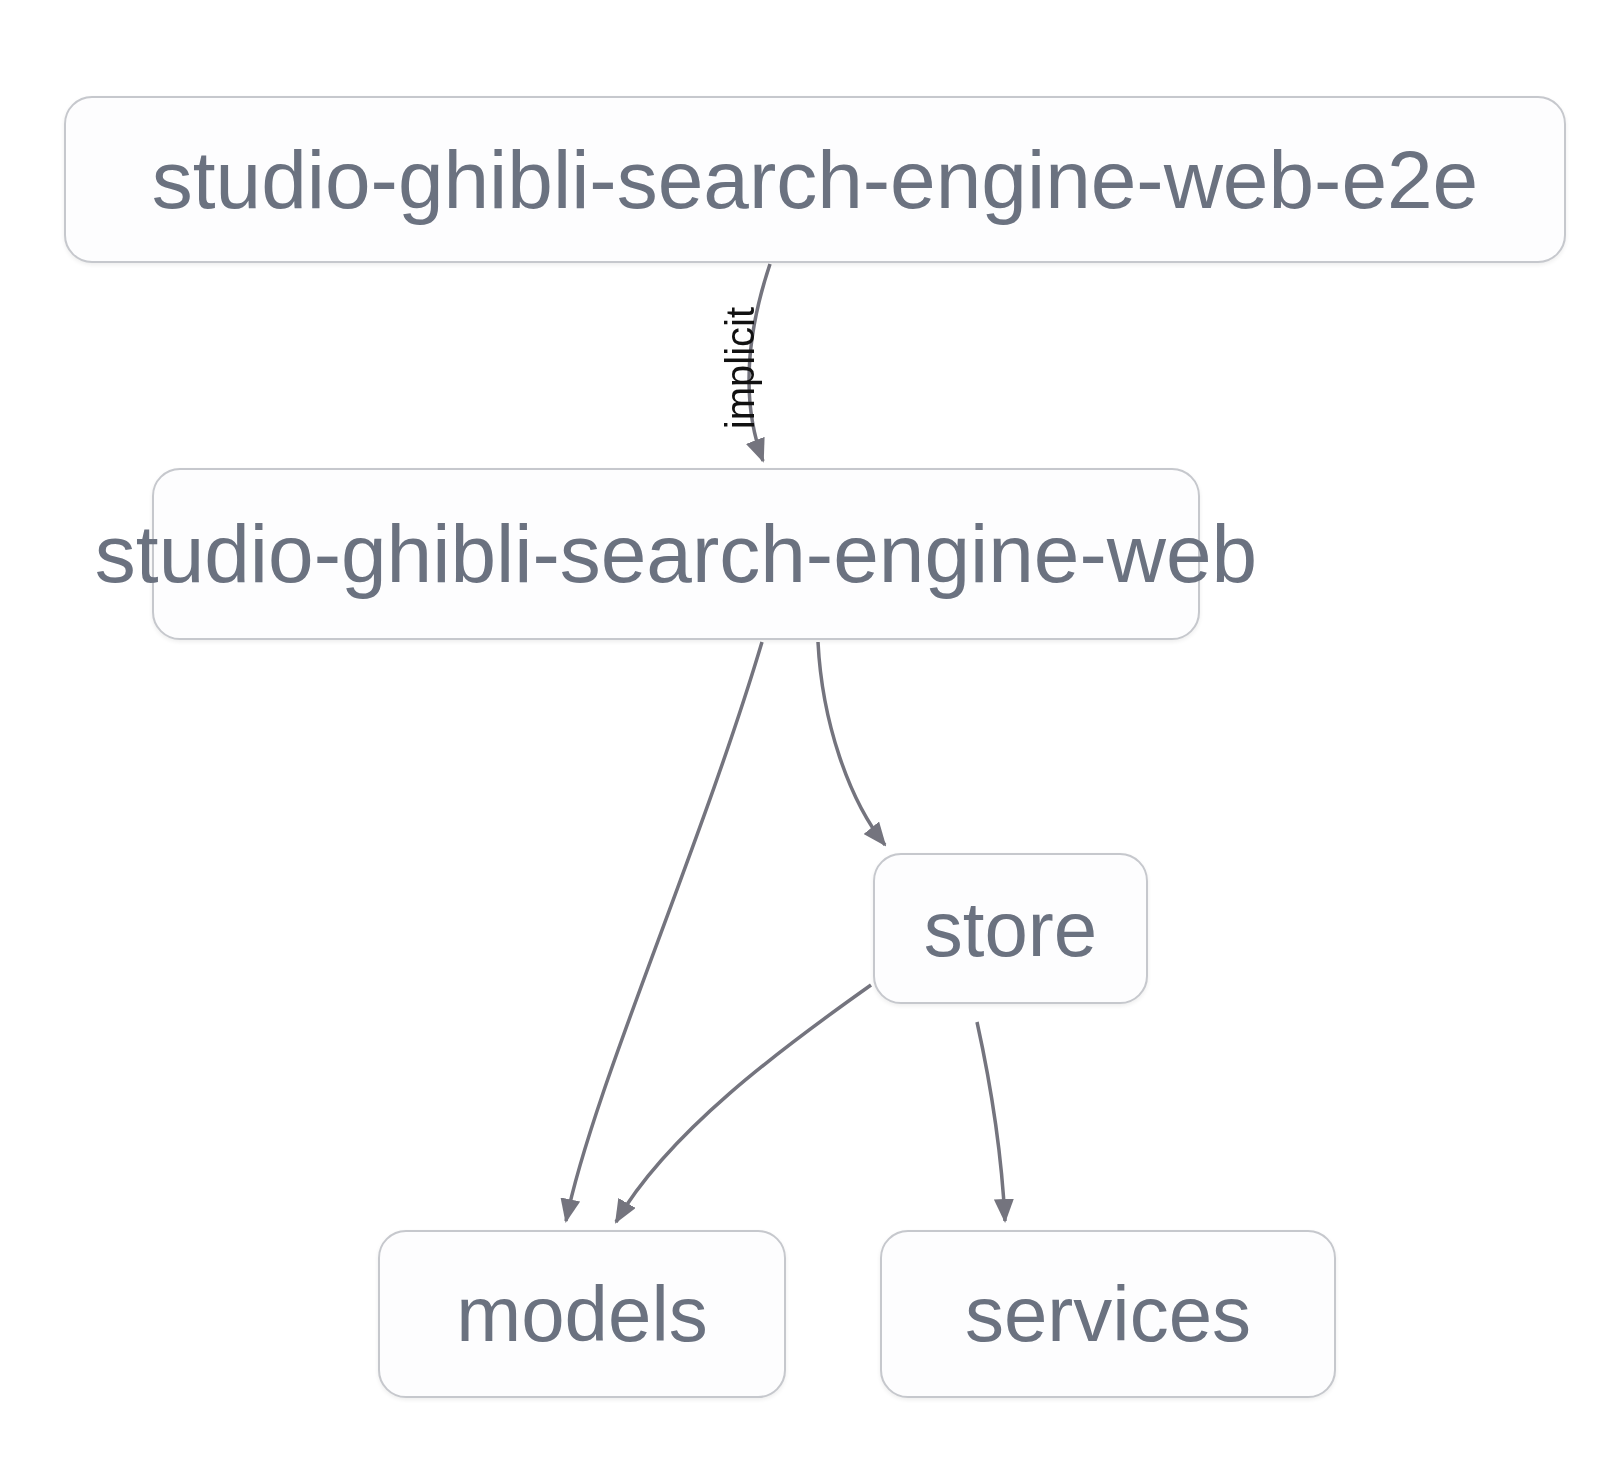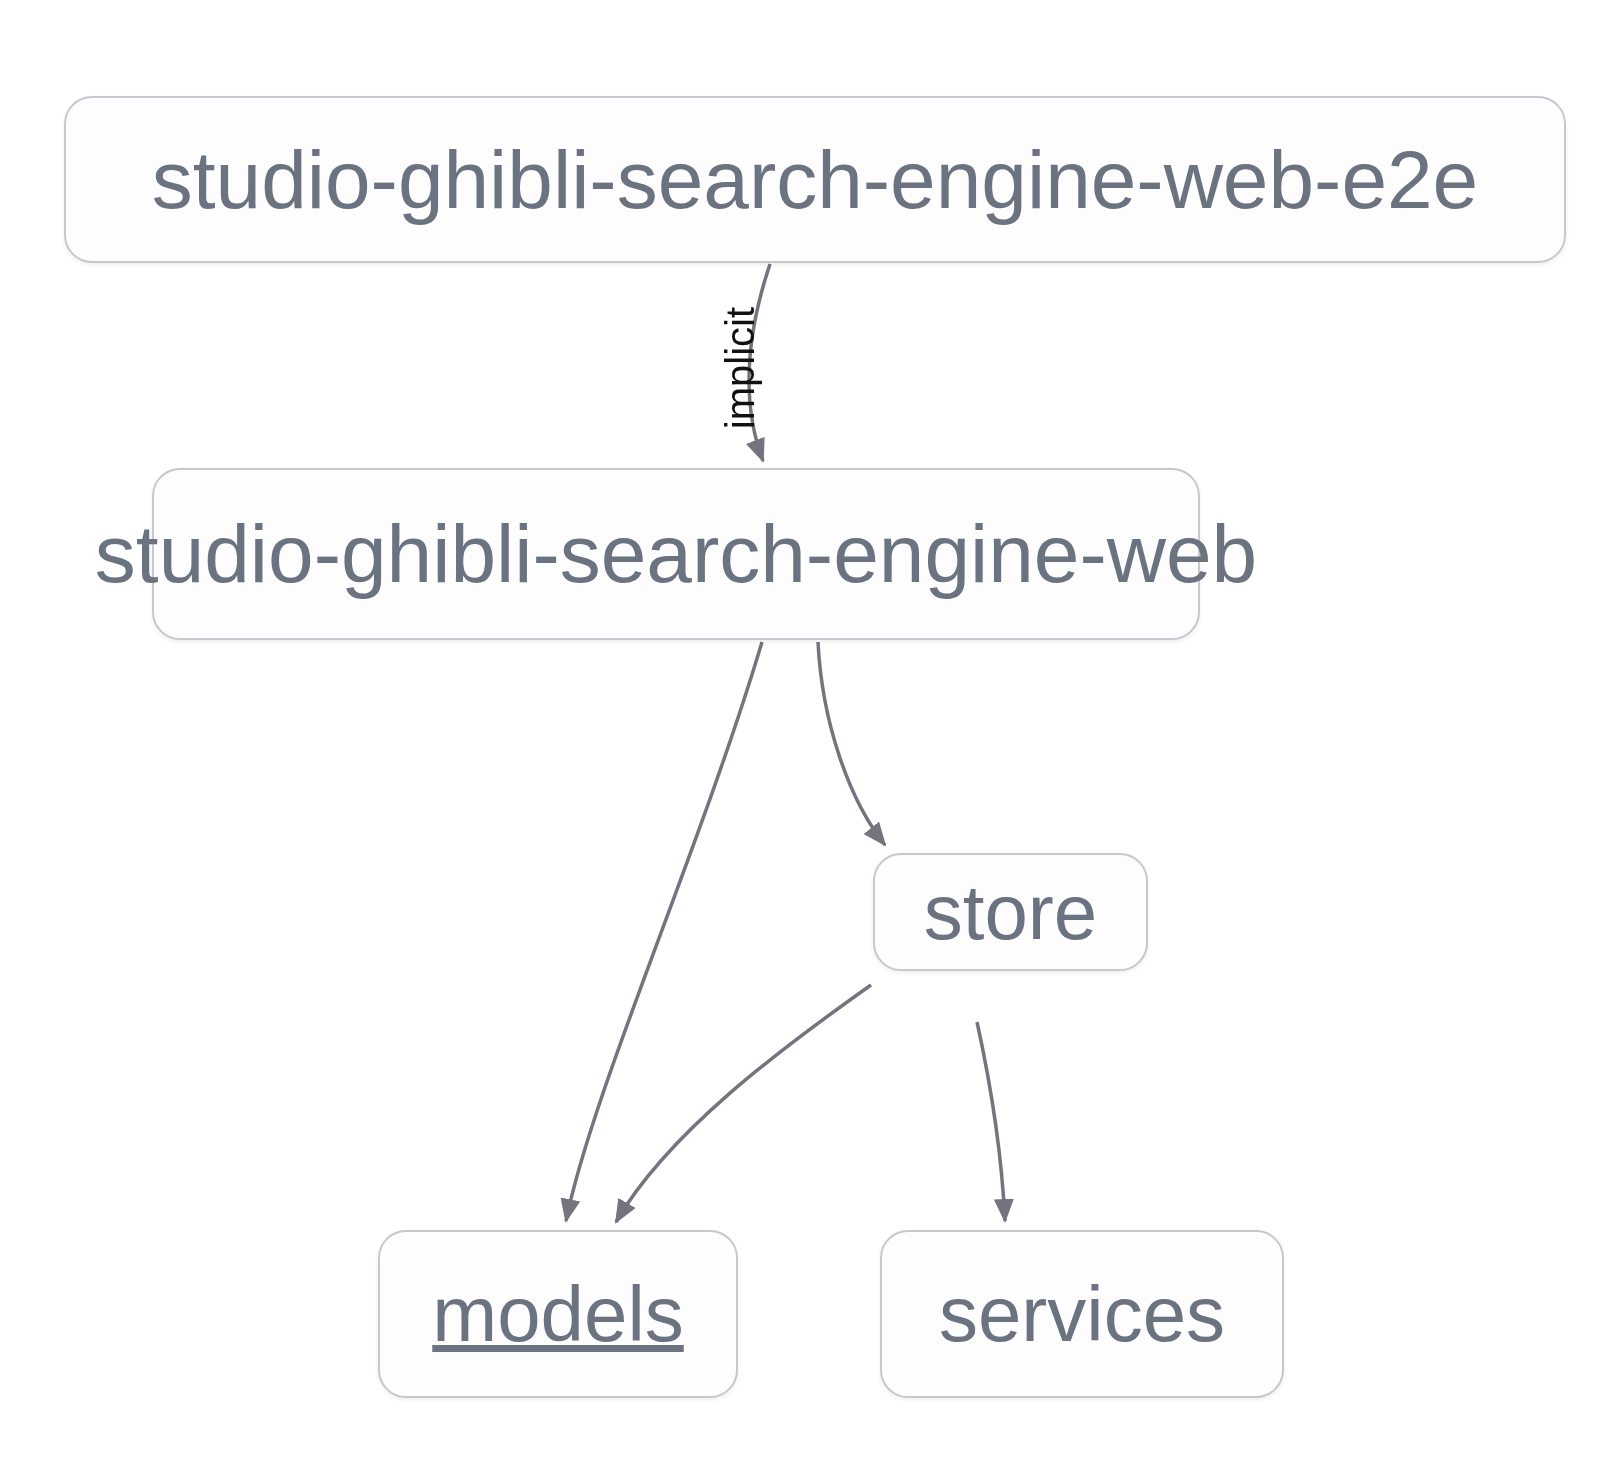--- a/index.html
+++ b/index.html
@@ -43,23 +43,23 @@
     white-space: nowrap;
     line-height: 1;
     box-sizing: border-box;
     cursor: pointer;
   }
   .node-label {
     pointer-events: none;
   }
   .node-e2e      { left: 64px;  top: 96px;   width: 1502px; height: 167px; font-size: 82px; }
   .node-web      { left: 152px; top: 468px;  width: 1048px; height: 172px; font-size: 82px; justify-content: center; }
-  .node-store    { left: 873px; top: 853px;  width: 275px;  height: 118px; font-size: 78px; }
-  .node-models   { left: 378px; top: 1230px; width: 360px;  height: 168px; font-size: 78px; text-decoration: underline; }
-  .node-services { left: 880px; top: 1230px; width: 404px;  height: 168px; font-size: 78px; }
+  .node-store    { left: 873px; top: 853px;  width: 275px;  height: 151px; font-size: 78px; }
+  .node-models   { left: 378px; top: 1230px; width: 408px;  height: 168px; font-size: 78px; }
+  .node-services { left: 880px; top: 1230px; width: 456px;  height: 168px; font-size: 78px; }
   .edge-label {
     position: absolute;
     left: 655px;
     top: 346px;
     width: 170px;
     height: 44px;
     display: flex;
     align-items: center;
     justify-content: center;
     transform: rotate(-90deg);

